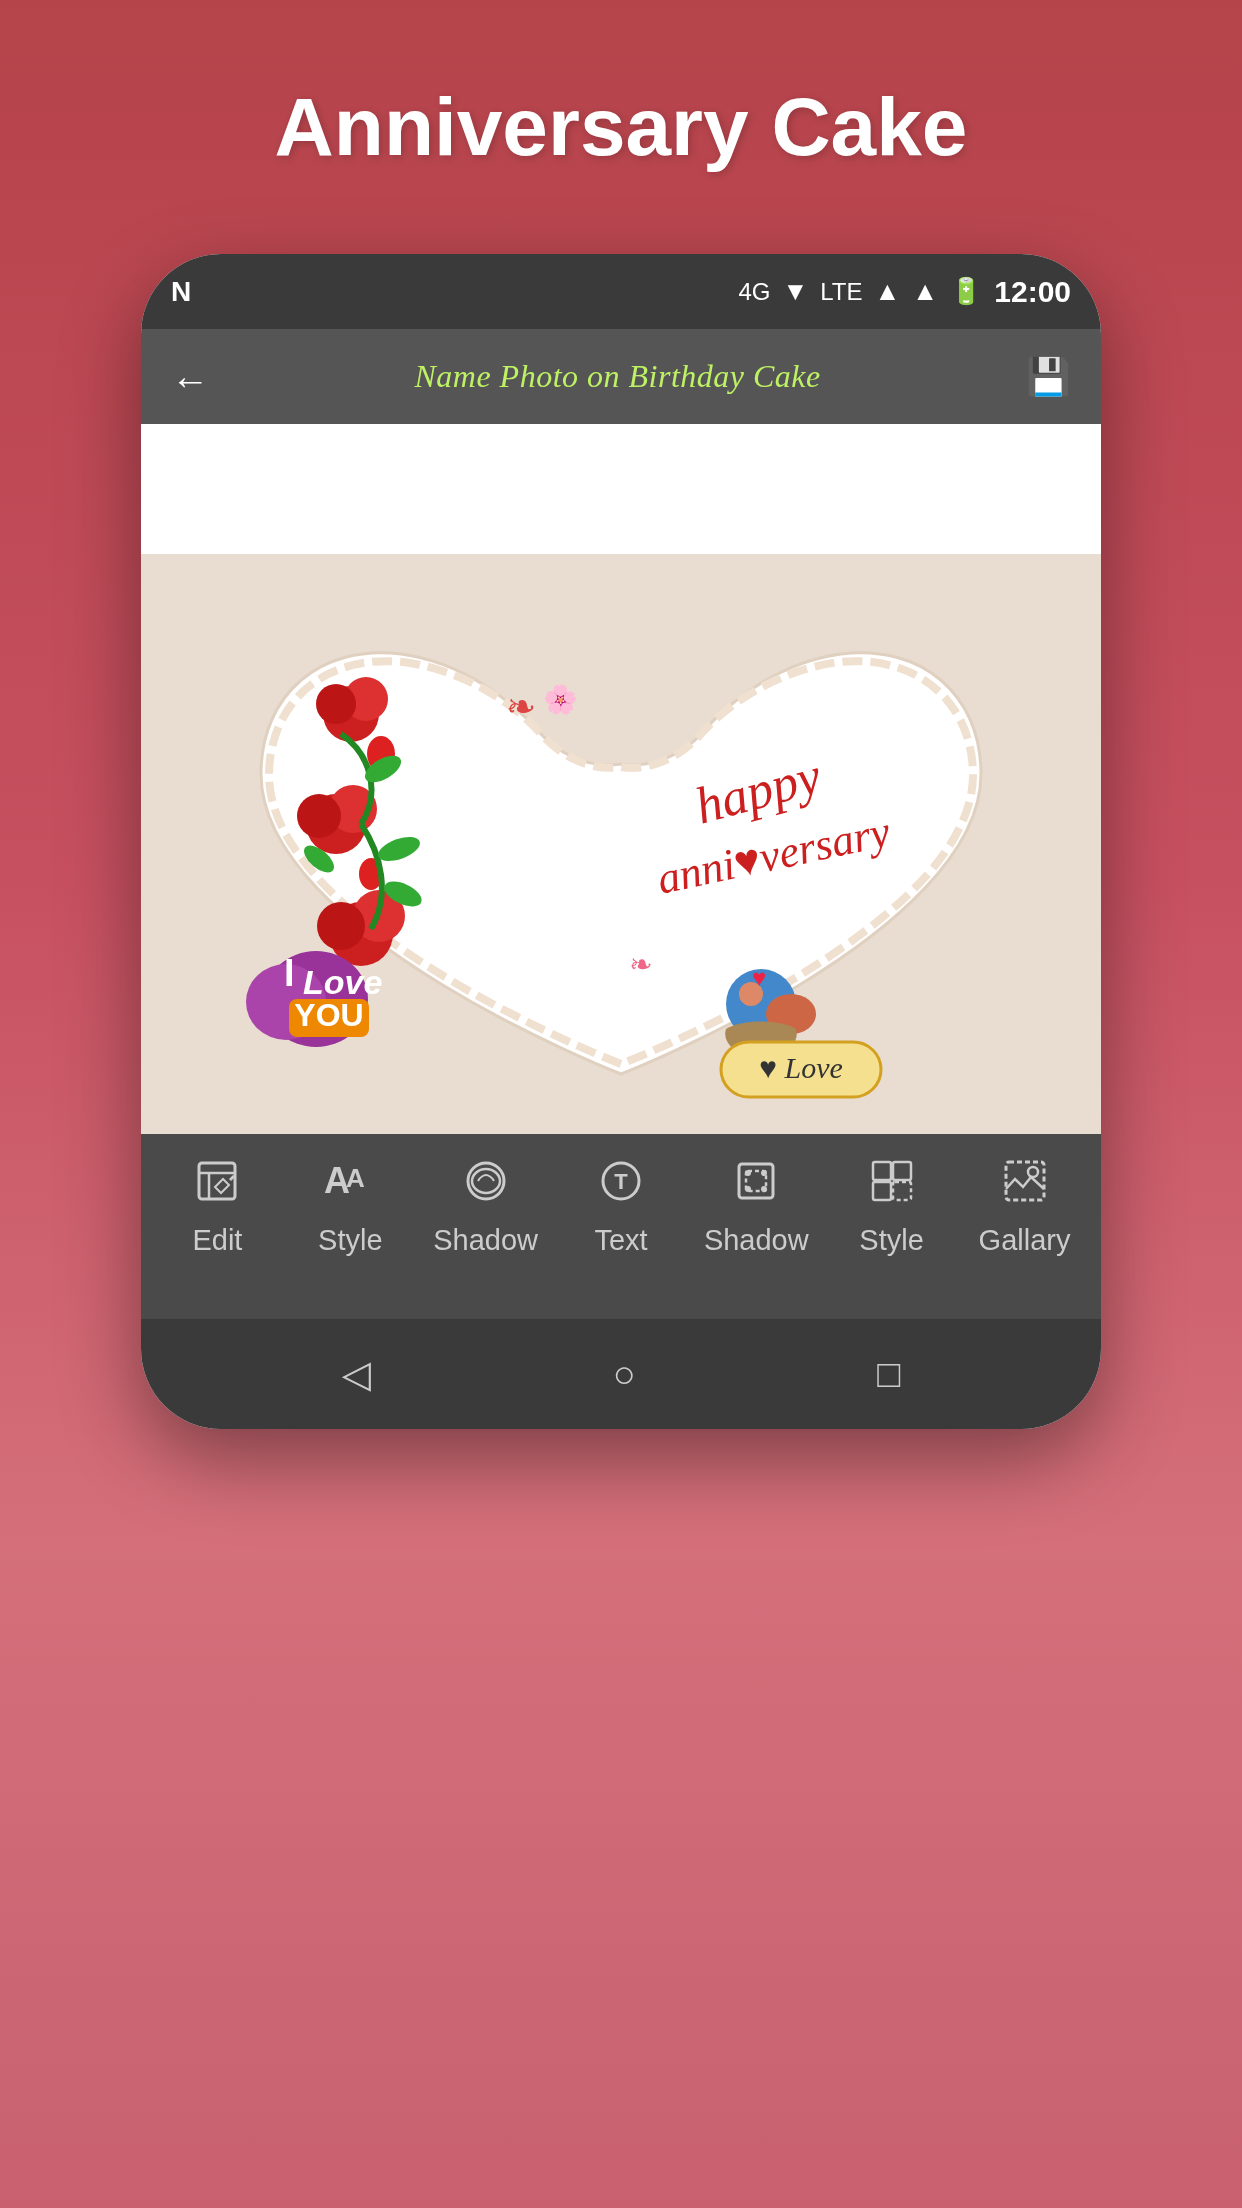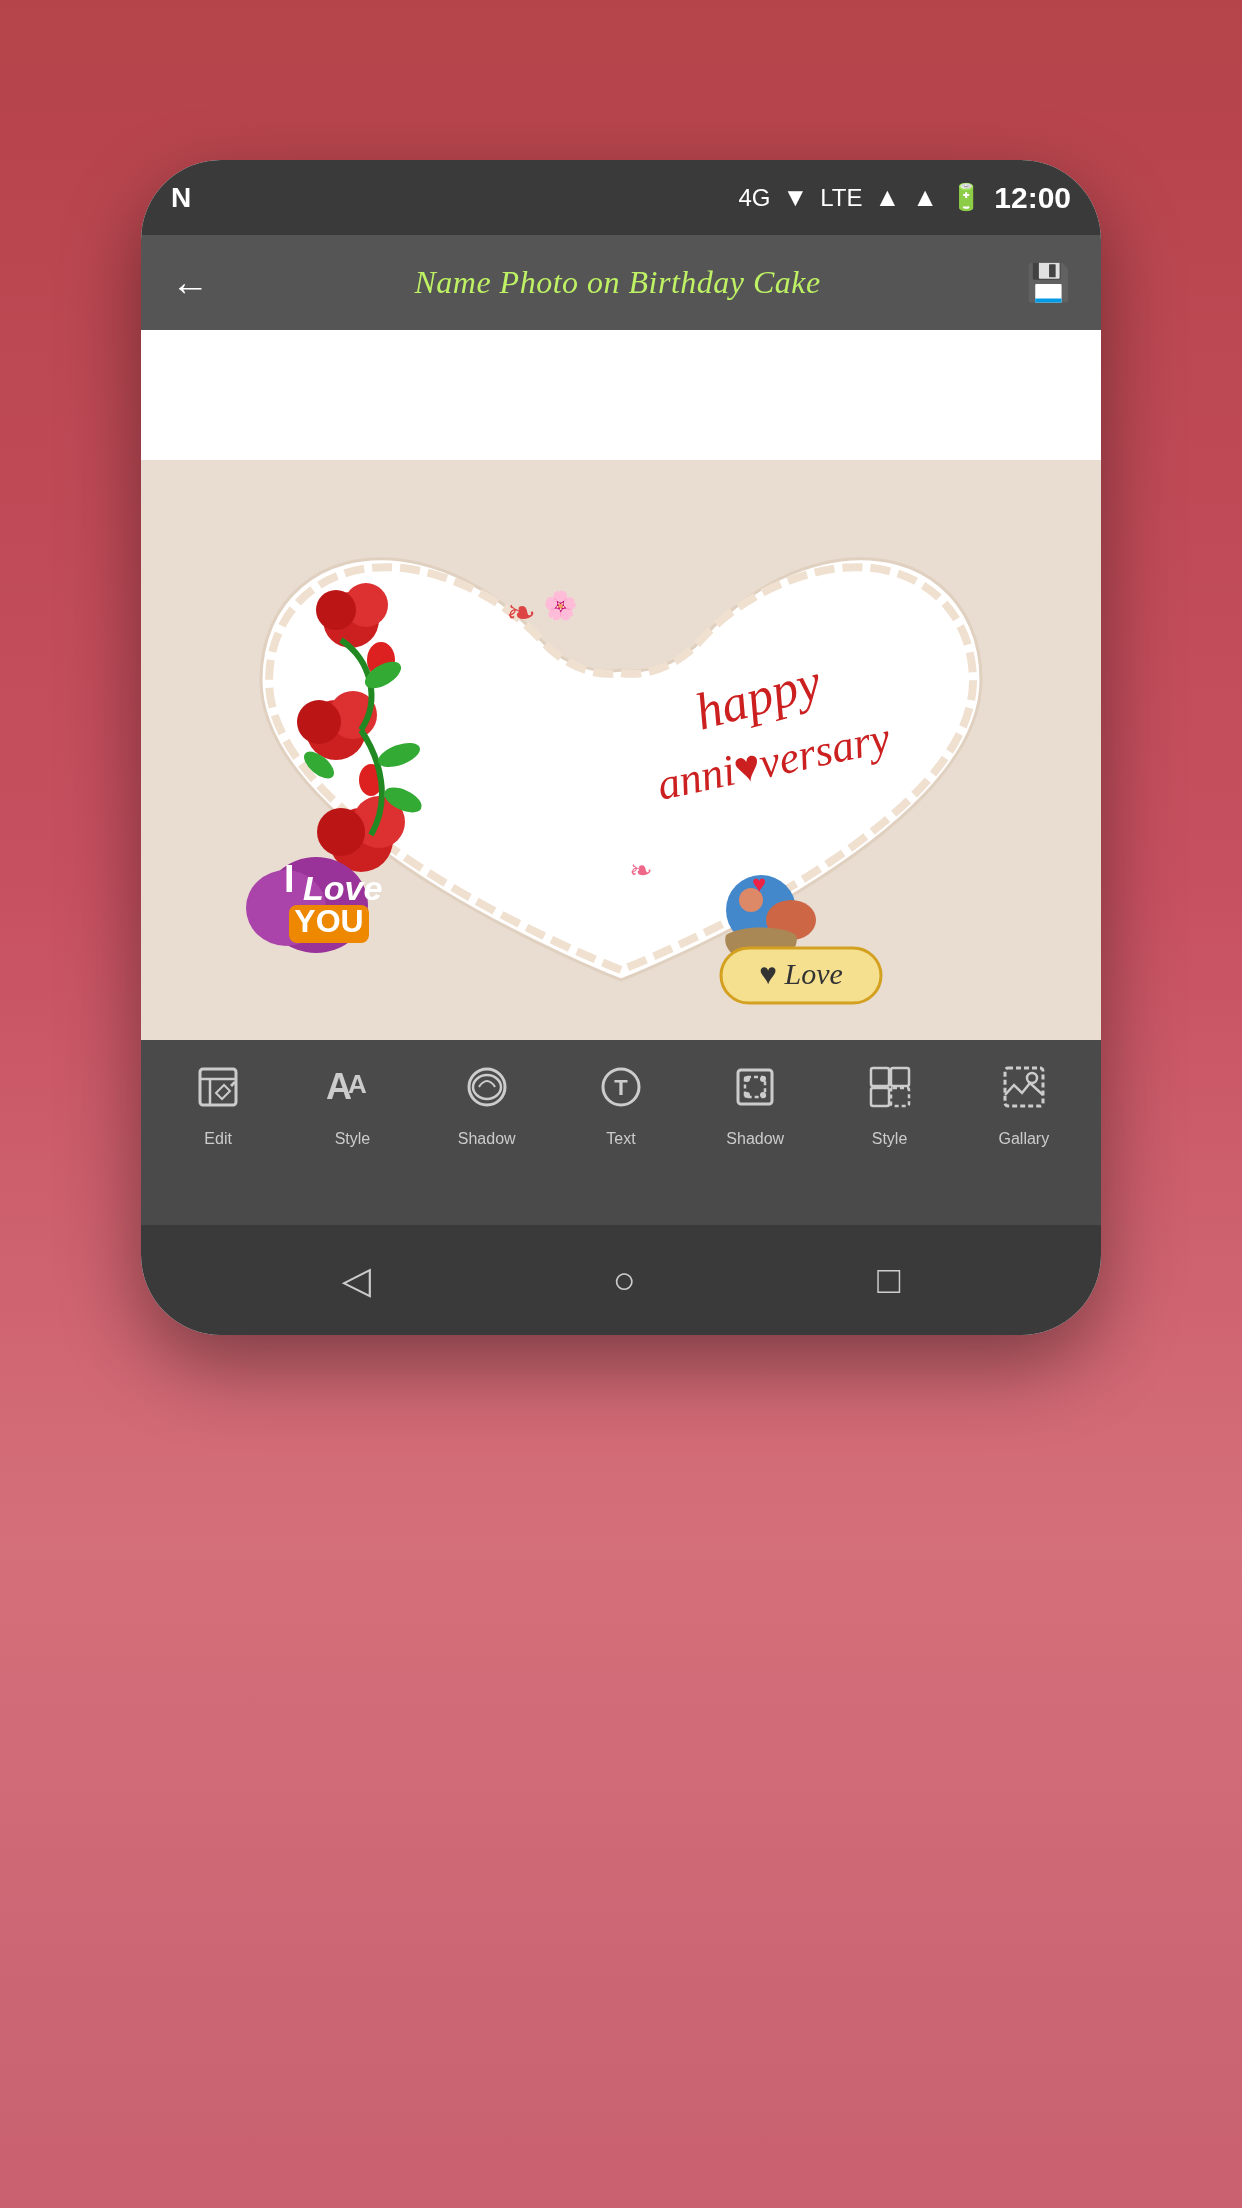--- a/index.html
+++ b/index.html
@@ -132,21 +132,21 @@
     }
 
     .tool-icon {
       color: #cccccc;
       font-size: 42px;
       line-height: 1;
     }
 
     .tool-label {
       color: #cccccc;
-      font-size: 16px;
+      font-size: 29px;
     }
 
     
     .nav-bar {
       background: #3a3a3a;
       height: 110px;
       display: flex;
       align-items: center;
       justify-content: space-around;
       padding: 0 80px;
@@ -160,20 +160,21 @@
     
     .cake-svg {
       width: 100%;
       height: 100%;
     }
   </style>
 </head>
 <body>
 
 <div class="header-text">
+  <div>Anniversary Cake</div>
 </div>
 
 <div class="phone-wrapper">
 
   <div class="status-bar">
     <div class="status-left">
       <span style="font-size:28px; font-weight:bold;">N</span>
     </div>
     <div class="status-right">
       <span style="font-size:24px;">4G</span>

